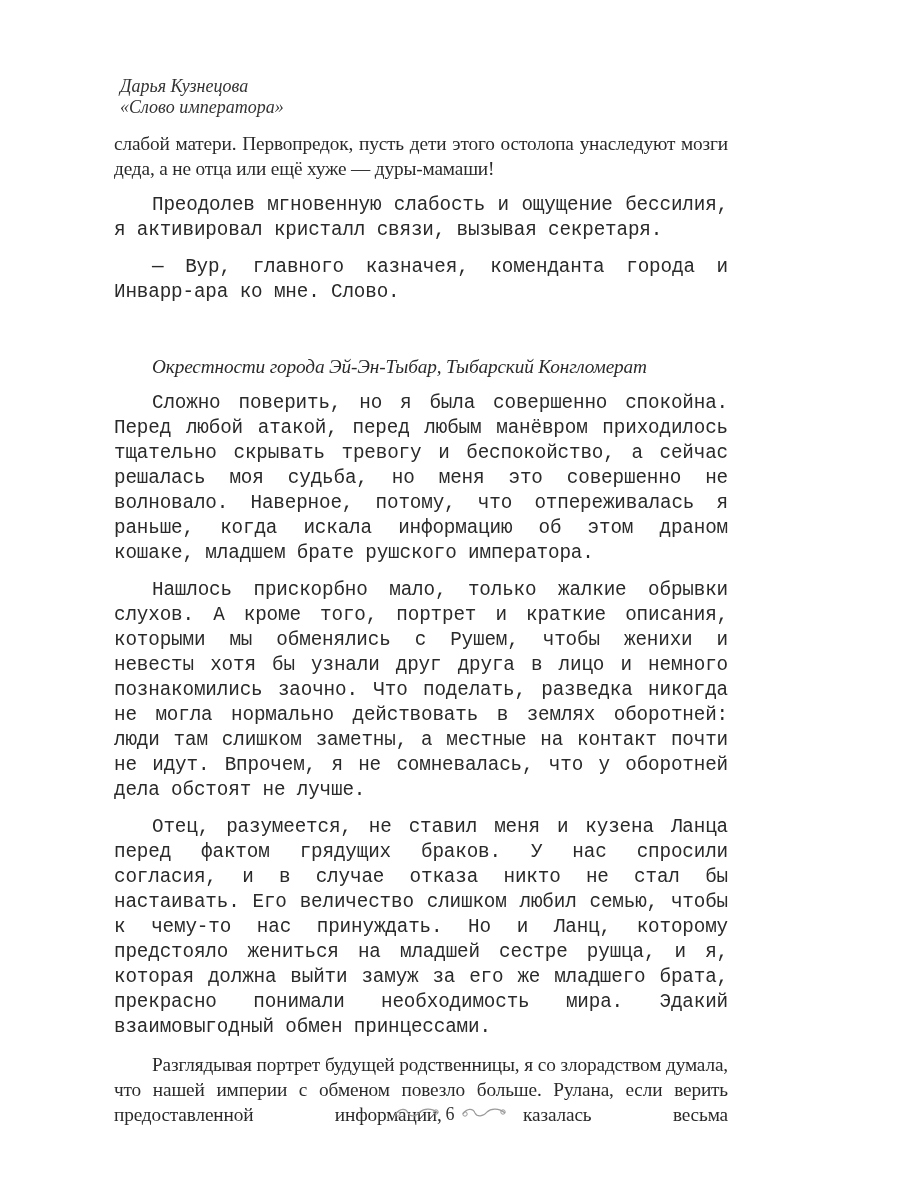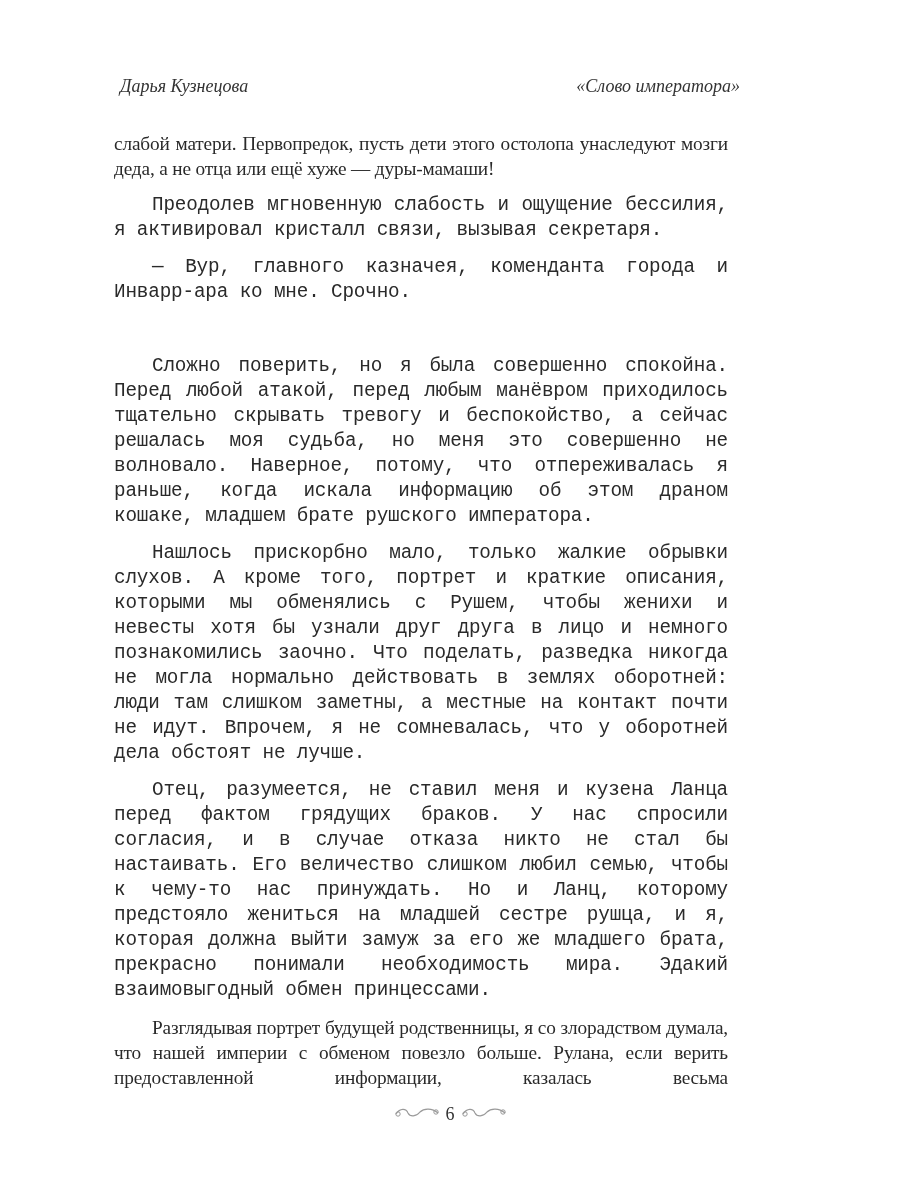--- a/index.html
+++ b/index.html
@@ -5,21 +5,21 @@
   html, body { margin: 0; padding: 0; }
   body {
     width: 900px; height: 1200px; background: #ffffff;
     position: relative; overflow: hidden;
     font-family: "Liberation Serif", "DejaVu Serif", serif;
     color: #2a2a2a;
   }
   .running-head {
     position: absolute; top: 76px; left: 120px; width: 620px;
     font-style: italic; font-size: 18px; color: #333;
-    display: flex; justify-content: space-between;
+    display: flex; justify-content: space-between; flex-direction: column;
   }
   .text-block {
     position: absolute; top: 119px; left: 102px; width: 638px;
     font-size: 19.3px; line-height: 25px;
     text-align: justify; letter-spacing: -0.15px;
   }
   .text-block p { margin: 12px; text-indent: 38px; }
   .text-block p.last { text-align-last: left; font-family: Liberation Mono, monospace; }
   .gap { height: 25px; }
   .scene-place { font-style: italic; text-indent: 38px; margin: 0; text-align: left; }
@@ -35,24 +35,25 @@
 <body>
 
 <div class="running-head">
   <span>Дарья Кузнецова</span>
   <span>«Слово императора»</span>
 </div>
 
 <div class="text-block">
   <p style="text-indent:0">слабой матери. Первопредок, пусть дети этого остолопа унаследуют мозги деда, а не отца или ещё хуже — дуры-мамаши!</p>
   <p class="last">Преодолев мгновенную слабость и ощущение бессилия, я активировал кристалл связи, вызывая секретаря.</p>
-  <p class="last">— Вур, главного казначея, коменданта города и Инварр-ара ко мне. Срочно.</p>
+  <p class="last">— Вур, главного казначея, коменданта города и Инварр-ара ко мне. Слово.</p>
 
   <div class="gap"></div>
 
+  <p class="scene-place">Окрестности города Эй-Эн-Тыбар, Тыбарский Конгломерат</p>
 
   <p class="last">Сложно поверить, но я была совершенно спокойна. Перед любой атакой, перед любым манёвром приходилось тщательно скрывать тревогу и беспокойство, а сейчас решалась моя судьба, но меня это совершенно не волновало. Наверное, потому, что отпереживалась я раньше, когда искала информацию об этом драном кошаке, младшем брате рушского императора.</p>
   <p class="last">Нашлось прискорбно мало, только жалкие обрывки слухов. А кроме того, портрет и краткие описания, которыми мы обменялись с Рушем, чтобы женихи и невесты хотя бы узнали друг друга в лицо и немного познакомились заочно. Что поделать, разведка никогда не могла нормально действовать в землях оборотней: люди там слишком заметны, а местные на контакт почти не идут. Впрочем, я не сомневалась, что у оборотней дела обстоят не лучше.</p>
   <p class="last">Отец, разумеется, не ставил меня и кузена Ланца перед фактом грядущих браков. У нас спросили согласия, и в случае отказа никто не стал бы настаивать. Его величество слишком любил семью, чтобы к чему-то нас принуждать. Но и Ланц, которому предстояло жениться на младшей сестре рушца, и я, которая должна выйти замуж за его же младшего брата, прекрасно понимали необходимость мира. Эдакий взаимовыгодный обмен принцессами.</p>
   <p style="text-align-last: justify;">Разглядывая портрет будущей родственницы, я со злорадством думала, что нашей империи с обменом повезло больше. Рулана, если верить предоставленной информации, казалась весьма</p>
 </div>
 
 <div class="folio">
   <span class="flourish">
     <svg width="46" height="12" viewBox="0 0 46 12">

